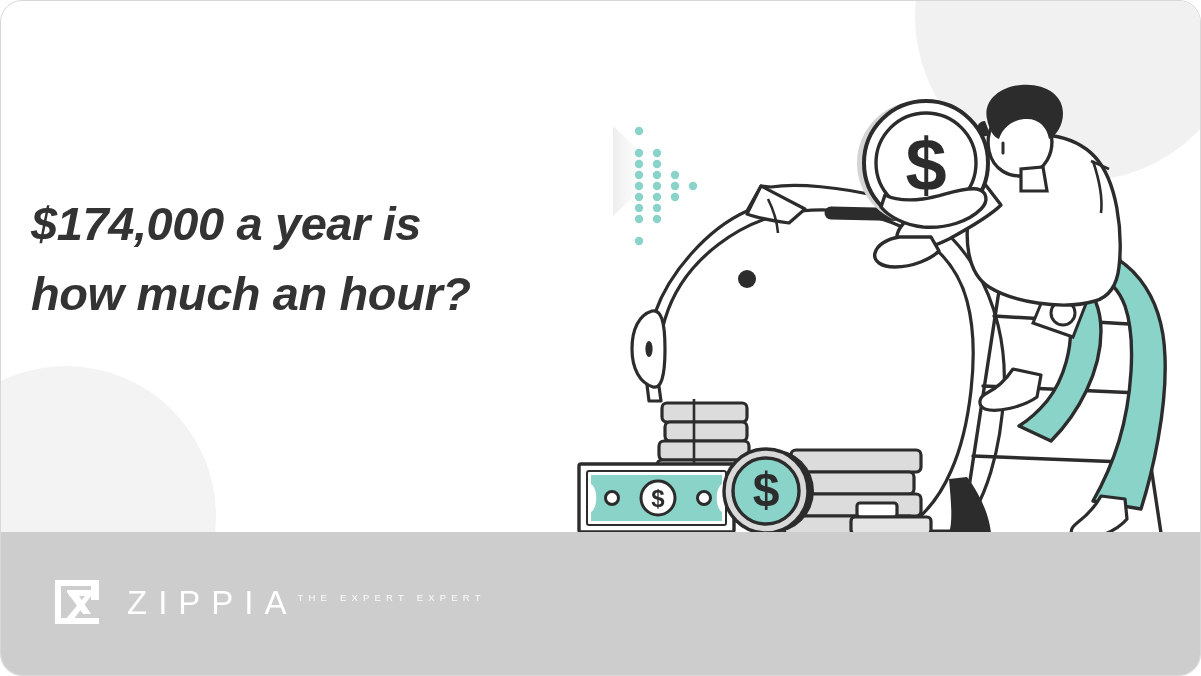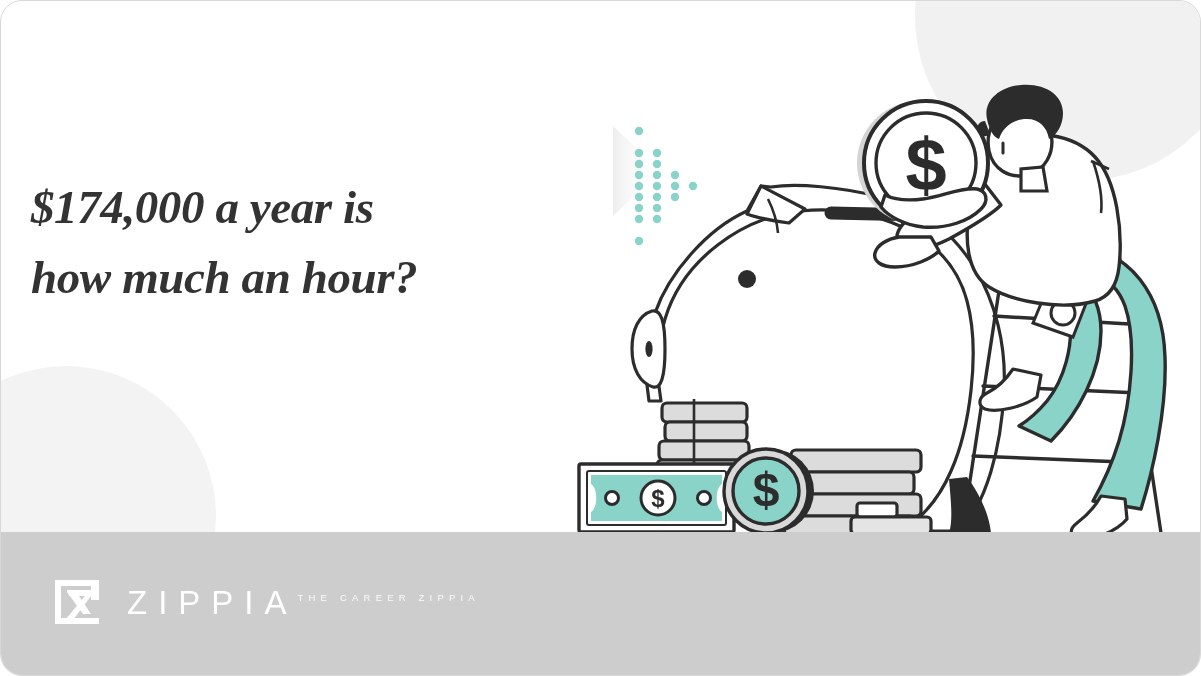--- a/index.html
+++ b/index.html
@@ -15,27 +15,26 @@
     overflow:hidden;
   }
 
   
   .blob{position:absolute;background:#f0f0f0;border-radius:50%;pointer-events:none;}
   #blob-tr{width:330px;height:330px;right:-45px;top:-150px;background:#f1f1f1;}
   #blob-bl{width:300px;height:300px;left:-85px;top:365px;background:#f3f3f3;}
 
   
   #headline{
-    position:absolute;left:30px;top:172px;width:540px;
+    position:absolute;left:30px;top:188px;width:540px;
     font-size:47px;line-height:1.48;
     font-weight:bold;font-style:italic;
     color:#333333;
     letter-spacing:-0.4px;
     white-space:pre-line;
-    font-family:Liberation Serif, serif;
   }
 
   
   #illustration{position:absolute;left:0;top:0;width:1201px;height:676px;}
 
   
   #footer{
     position:absolute;left:0;right:0;top:531px;bottom:0;
     background:#cdcdcd;
   }
@@ -248,18 +247,18 @@
         <path d="M4,4 L40,4 L40,10 L10,10 L10,42 L40,42 L40,48 L4,48 Z" fill="#ffffff"></path>
         <path d="M40,4 L48,4 L48,48 L40,48 L40,42 L42,42 L42,10 L40,10 Z" fill="#ffffff" opacity="0"></path>
         <rect x="40" y="4" width="8" height="20" fill="#ffffff"></rect>
         <rect x="4" y="42" width="44" height="6" fill="#ffffff"></rect>
 
         <path d="M16,14 L40,14 L40,20 L28,20 L40,38 L32,38 L16,16 Z" fill="#ffffff"></path>
         <path d="M18,14 L40,14 L40,20 L22,44 L14,44 L34,20 L18,20 Z" fill="#ffffff"></path>
       </svg>
       <div id="logo-text">
         <div id="logo-word">ZIPPIA</div>
-        <div id="logo-tag">THE CAREER ZIPPIA</div>
+        <div id="logo-tag">THE EXPERT EXPERT</div>
       </div>
     </div>
   </div>
 
 </div>
 
 </body></html>

